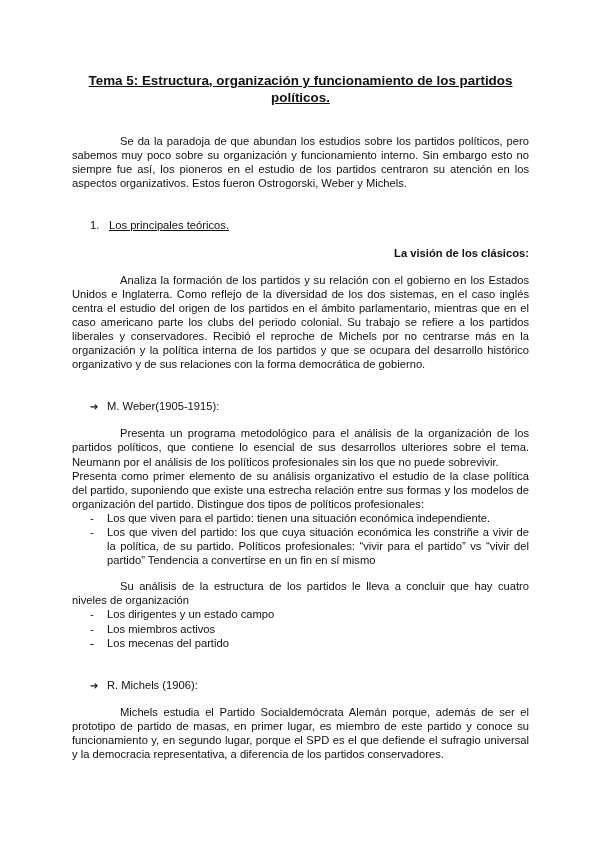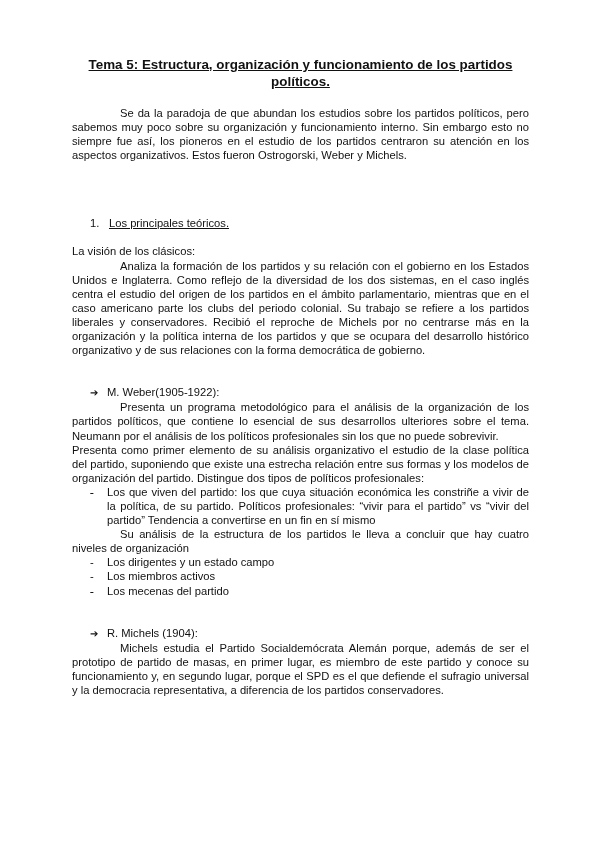--- a/index.html
+++ b/index.html
@@ -1,29 +1,29 @@
 <!DOCTYPE html>
 <html><head>
 <meta charset="utf-8">
 <style>
   html, body { margin: 0; padding: 0; background: #ffffff; }
   body { width: 600px; height: 848px; overflow: hidden; position: relative;
          font-family: "Liberation Sans", sans-serif; color: #111; }
-  .page { position: absolute; left: 72px; top: 56px; width: 457px; font-size: 11.2px; line-height: 14.1px; }
+  .page { position: absolute; left: 72px; top: 72px; width: 457px; font-size: 11.2px; line-height: 14.1px; }
   .title { text-align: center; font-weight: bold; font-size: 13.4px; line-height: 17px;
            text-decoration: underline; margin: 0 10px 0 10px; }
   p { margin: 0; text-align: justify; }
-  .indent { text-indent: 48px; }
+  .indent { text-indent: 48px; margin-top: 12px; }
   .gap-title { height: 16px; }
   .gap { height: 14px; }
   .gap2 { height: 28px; }
-  .num-item { padding-left: 18px; margin-top: 26px; }
+  .num-item { padding-left: 18px; }
   .num-item .n { display: inline-block; width: 19px; }
   .num-item .t { text-decoration: underline; }
-  .section-head { font-weight: normal; }
+  .section-head { font-weight: bold; text-align: right; }
   .arrow-item { padding-left: 18px; }
   .arrow-item .a { display: inline-block; width: 17px; font-size: 10px; }
   .dash-list { margin: 0; padding: 0; list-style: none; }
   .dash-list li { position: relative; padding-left: 35px; text-align: justify; }
   .dash-list li .d { position: absolute; left: 18px; }
 </style>
 </head>
 <body>
 
 <div class="page">
@@ -40,35 +40,35 @@
 
   <div class="gap"></div>
 
   <div class="section-head">La visión de los clásicos:</div>
 
   <p class="indent">Analiza la formación de los partidos y su relación con el gobierno en los Estados Unidos e Inglaterra. Como reflejo de la diversidad de los dos sistemas, en el caso inglés centra el estudio del origen de los partidos en el ámbito parlamentario, mientras que en el caso americano parte los clubs del periodo colonial. Su trabajo se refiere a los partidos liberales y conservadores. Recibió el reproche de Michels por no centrarse más en la organización y la política interna de los partidos y que se ocupara del desarrollo histórico organizativo y de sus relaciones con la forma democrática de gobierno.</p>
 
   <div class="gap2"></div>
 
   <div class="arrow-item">
-    <span class="a">➔</span><span>M. Weber(1905-1922):</span>
+    <span class="a">➔</span><span>M. Weber(1905-1915):</span>
   </div>
   <p class="indent">Presenta un programa metodológico para el análisis de la organización de los partidos políticos, que contiene lo esencial de sus desarrollos ulteriores sobre el tema. Neumann por el análisis de los políticos profesionales sin los que no puede sobrevivir.</p>
   <p>Presenta como primer elemento de su análisis organizativo el estudio de la clase política del partido, suponiendo que existe una estrecha relación entre sus formas y los modelos de organización del partido. Distingue dos tipos de políticos profesionales:</p>
   <ul class="dash-list">
-    <li><span class="d">-</span></li>
+    <li><span class="d">-</span><span>Los que viven para el partido: tienen una situación económica independiente.</span></li>
     <li><span class="d">-</span><span>Los que viven del partido: los que cuya situación económica les constriñe a vivir de la política, de su partido. Políticos profesionales: “vivir para el partido” vs “vivir del partido” Tendencia a convertirse en un fin en sí mismo</span></li>
   </ul>
   <p class="indent">Su análisis de la estructura de los partidos le lleva a concluir que hay cuatro niveles de organización</p>
   <ul class="dash-list">
     <li><span class="d">-</span><span>Los dirigentes y un estado campo</span></li>
     <li><span class="d">-</span><span>Los miembros activos</span></li>
     <li><span class="d">-</span></li>
     <li><span class="d">-</span><span>Los mecenas del partido</span></li>
   </ul>
 
   <div class="gap2"></div>
 
   <div class="arrow-item">
-    <span class="a">➔</span><span>R. Michels (1904):</span>
+    <span class="a">➔</span><span>R. Michels (1906):</span>
   </div>
   <p class="indent">Michels estudia el Partido Socialdemócrata Alemán porque, además de ser el prototipo de partido de masas, en primer lugar, es miembro de este partido y conoce su funcionamiento y, en segundo lugar, porque el SPD es el que defiende el sufragio universal y la democracia representativa, a diferencia de los partidos conservadores.</p>
 </div>
 
 </body></html>

